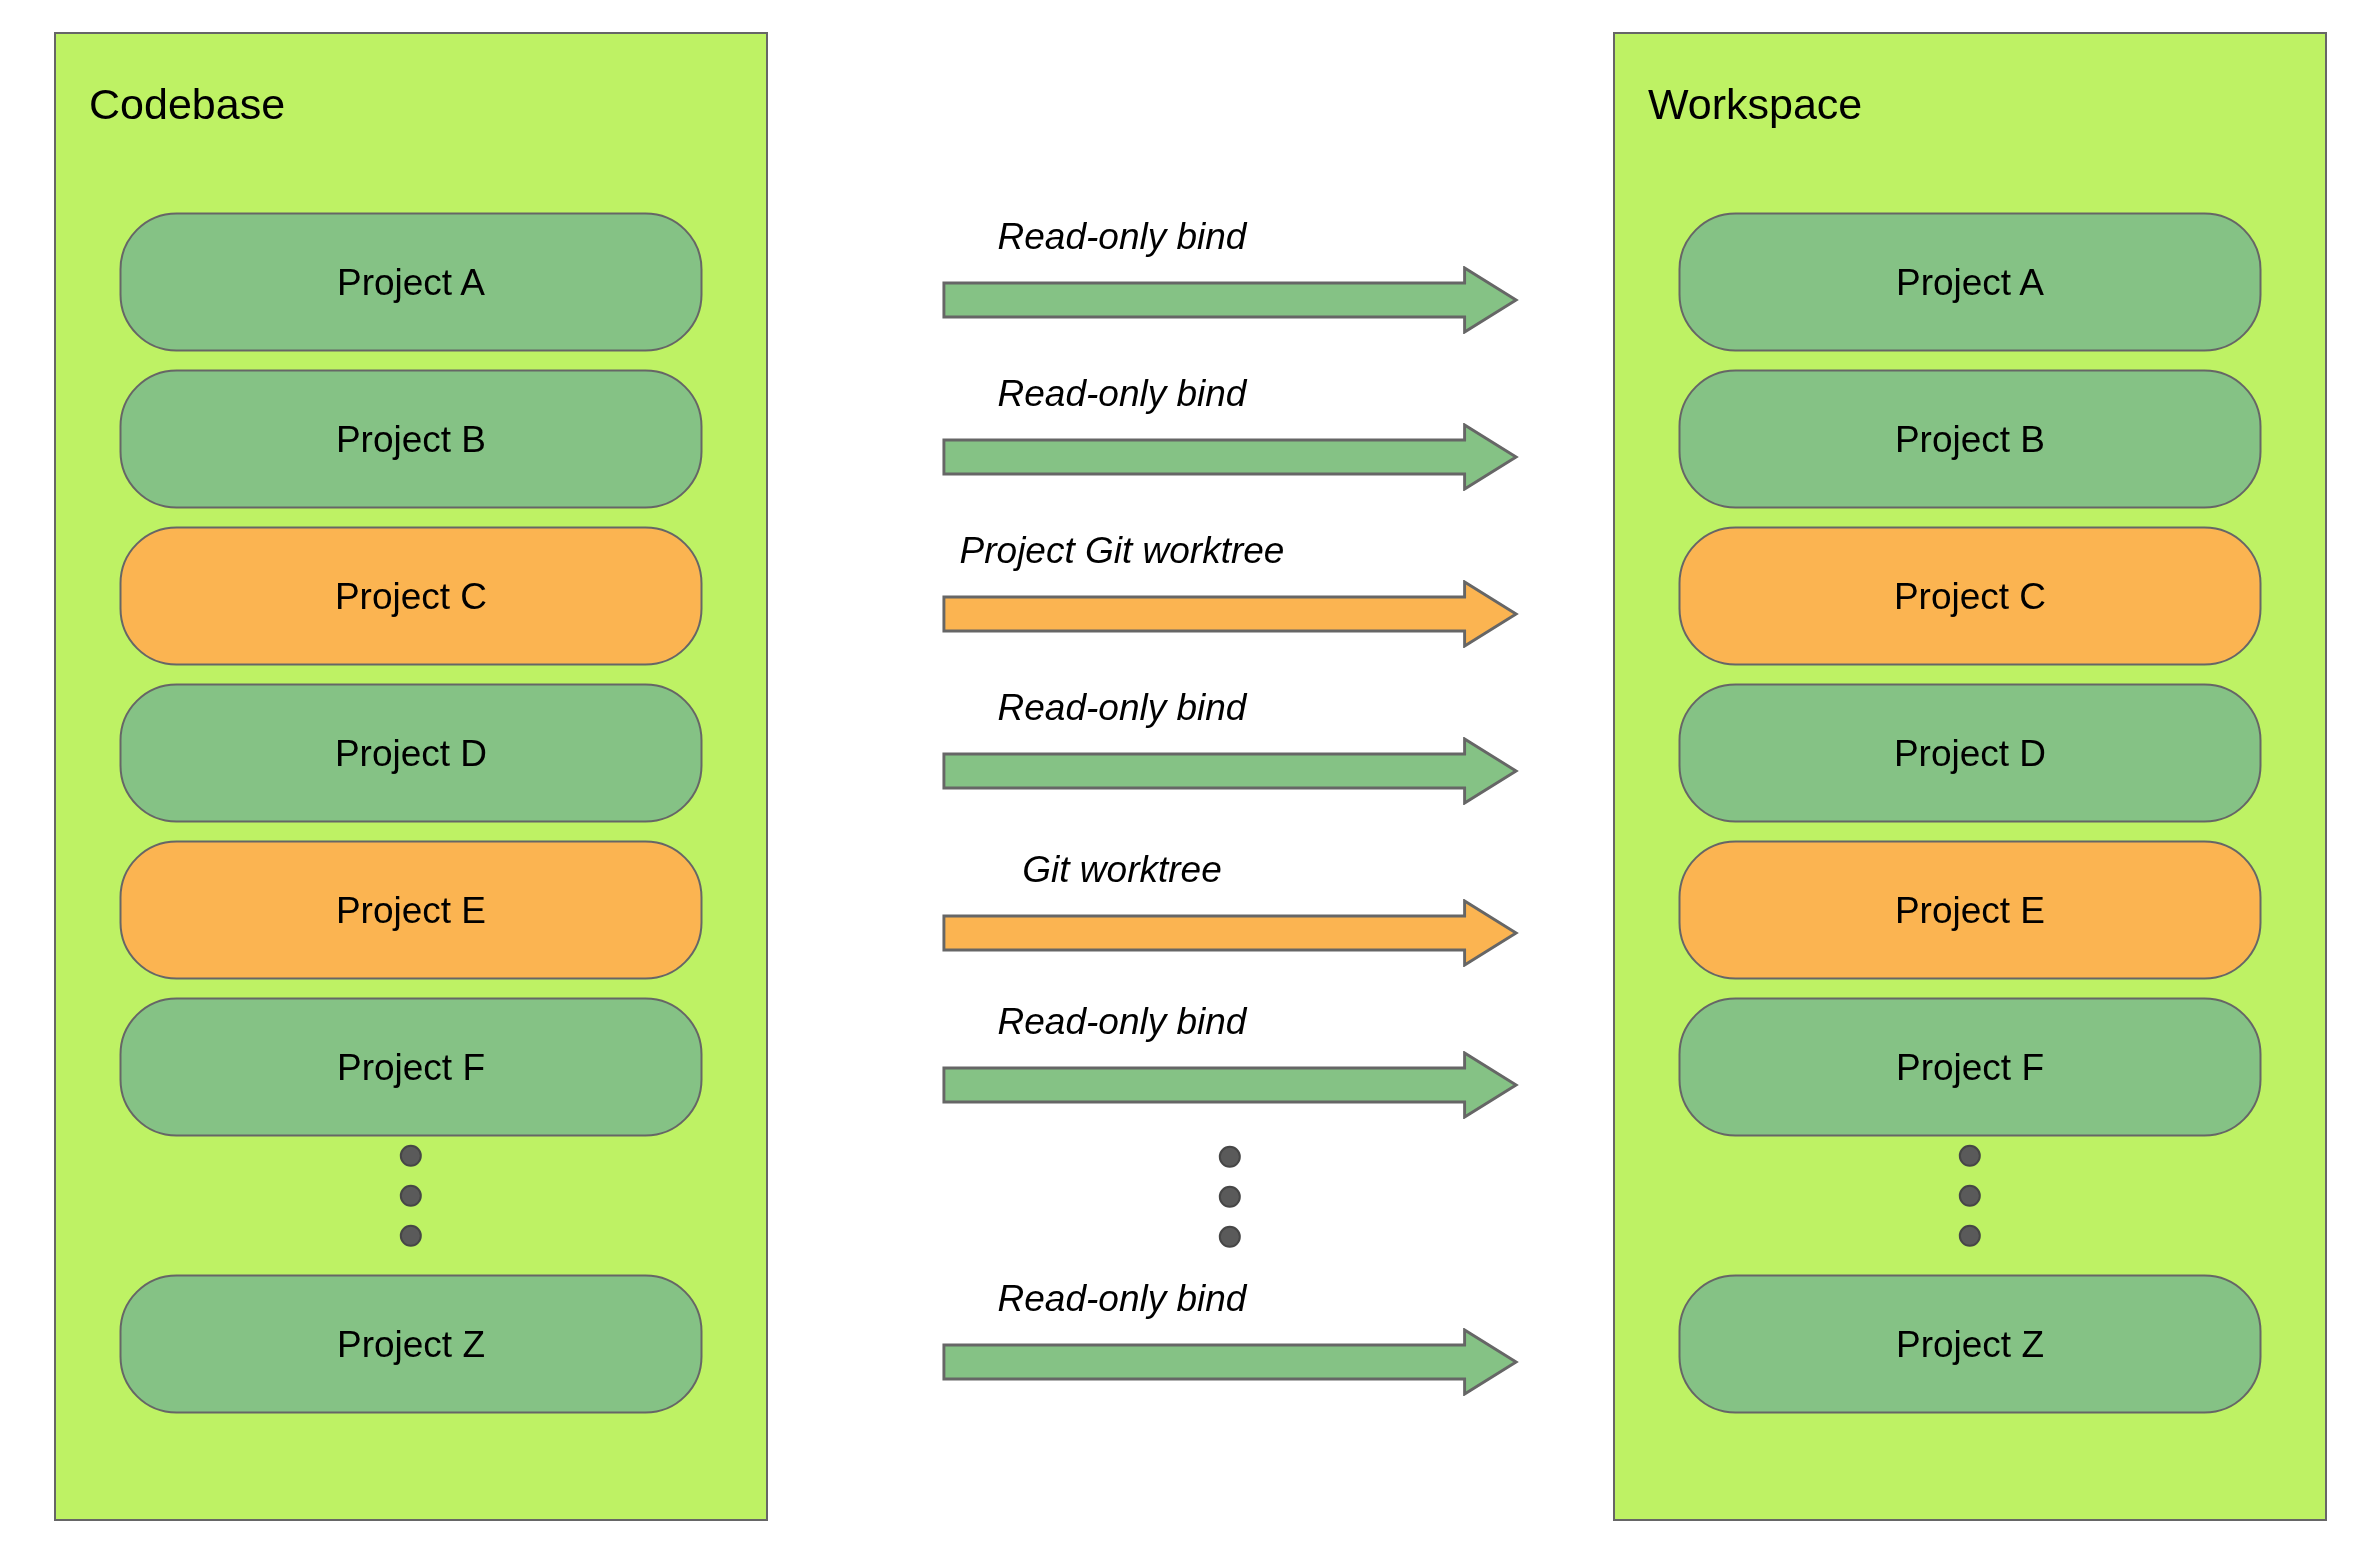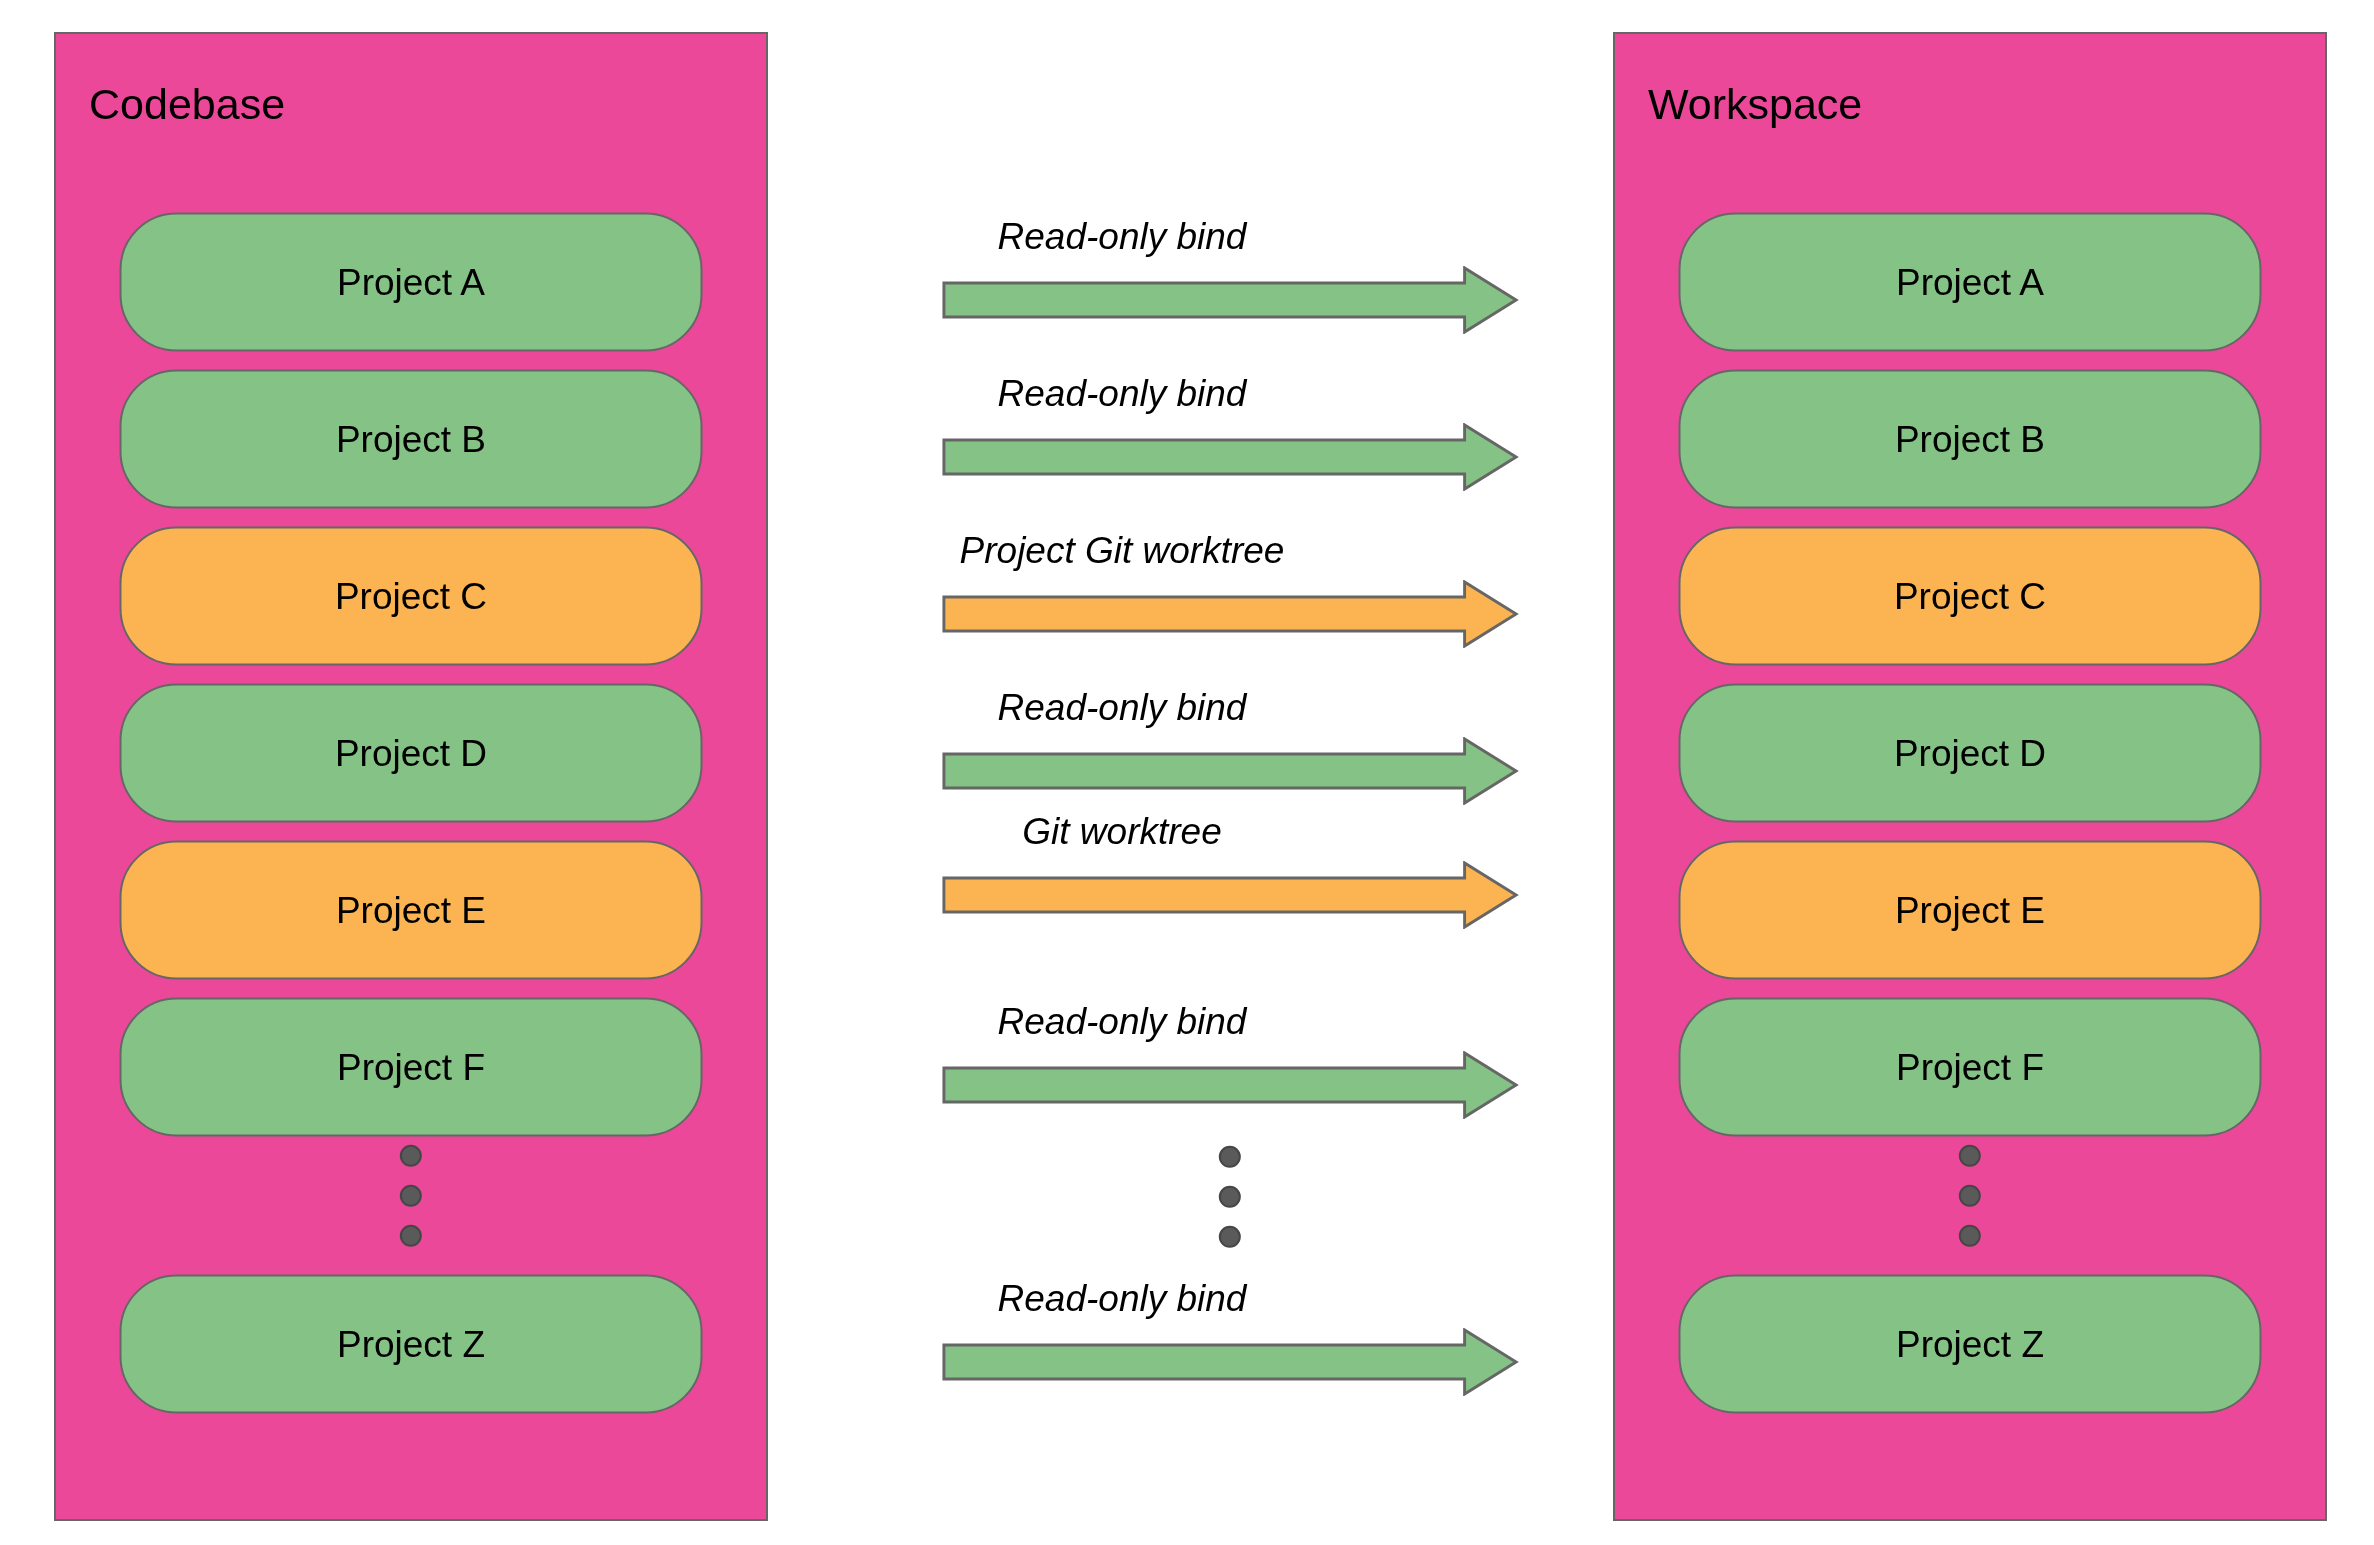--- a/index.html
+++ b/index.html
@@ -11,21 +11,21 @@
     position: relative;
     overflow: hidden;
   }
   .canvas { position: absolute; inset: 0; }
 
   .panel {
     position: absolute;
     top: 32px;
     width: 714px;
     height: 1489px;
-    background: #ec4899;
+    background: #bef264;
     border: 2.9px solid #666666;
     box-sizing: border-box;
   }
   .panel--left  { left: 54px; }
   .panel--right { left: 1613px; }
 
   .panel-title {
     position: absolute;
     top: 45px; left: 33px;
     margin: 0;
@@ -142,21 +142,21 @@
         <svg width="578" height="68" viewBox="0 0 593 70" class="arrow-svg">
           <polygon points="2,17.5 538,17.5 538,2 591,35 538,68 538,52.5 2,52.5" fill="#fbb451" stroke="#666666" stroke-width="3" stroke-linejoin="miter"></polygon>
         </svg>
       </div>
       <div class="arrow-row" style="top: 686px;">
         <div class="arrow-label">Read-only bind</div>
         <svg width="578" height="68" viewBox="0 0 593 70" class="arrow-svg">
           <polygon points="2,17.5 538,17.5 538,2 591,35 538,68 538,52.5 2,52.5" fill="#85c285" stroke="#666666" stroke-width="3" stroke-linejoin="miter"></polygon>
         </svg>
       </div>
-      <div class="arrow-row" style="top: 810px;">
+      <div class="arrow-row" style="top: 848px;">
         <div class="arrow-label">Git worktree</div>
         <svg width="578" height="68" viewBox="0 0 593 70" class="arrow-svg">
           <polygon points="2,17.5 538,17.5 538,2 591,35 538,68 538,52.5 2,52.5" fill="#fbb451" stroke="#666666" stroke-width="3" stroke-linejoin="miter"></polygon>
         </svg>
       </div>
       <div class="arrow-row" style="top: 1000px;">
         <div class="arrow-label">Read-only bind</div>
         <svg width="578" height="68" viewBox="0 0 593 70" class="arrow-svg">
           <polygon points="2,17.5 538,17.5 538,2 591,35 538,68 538,52.5 2,52.5" fill="#85c285" stroke="#666666" stroke-width="3" stroke-linejoin="miter"></polygon>
         </svg>

